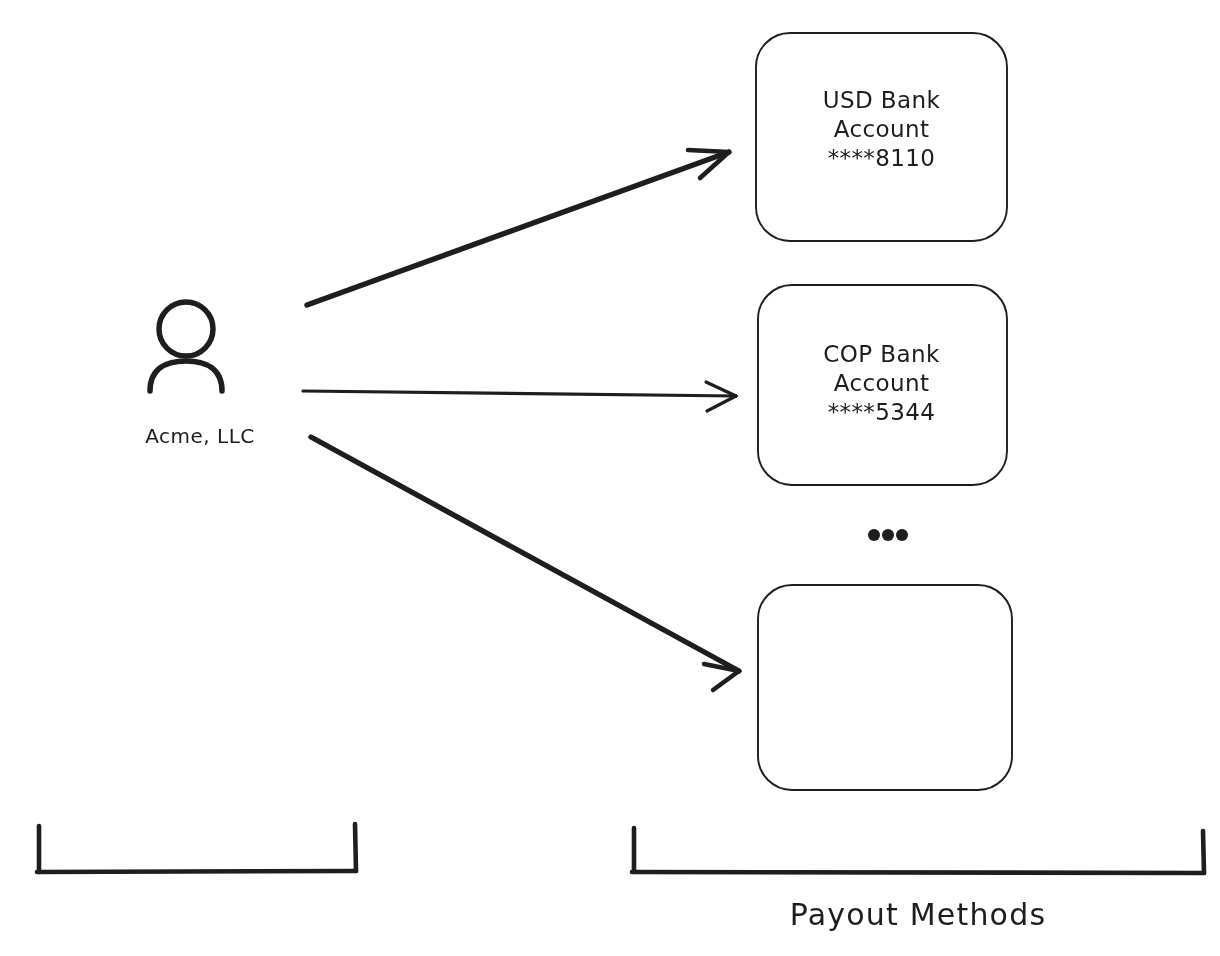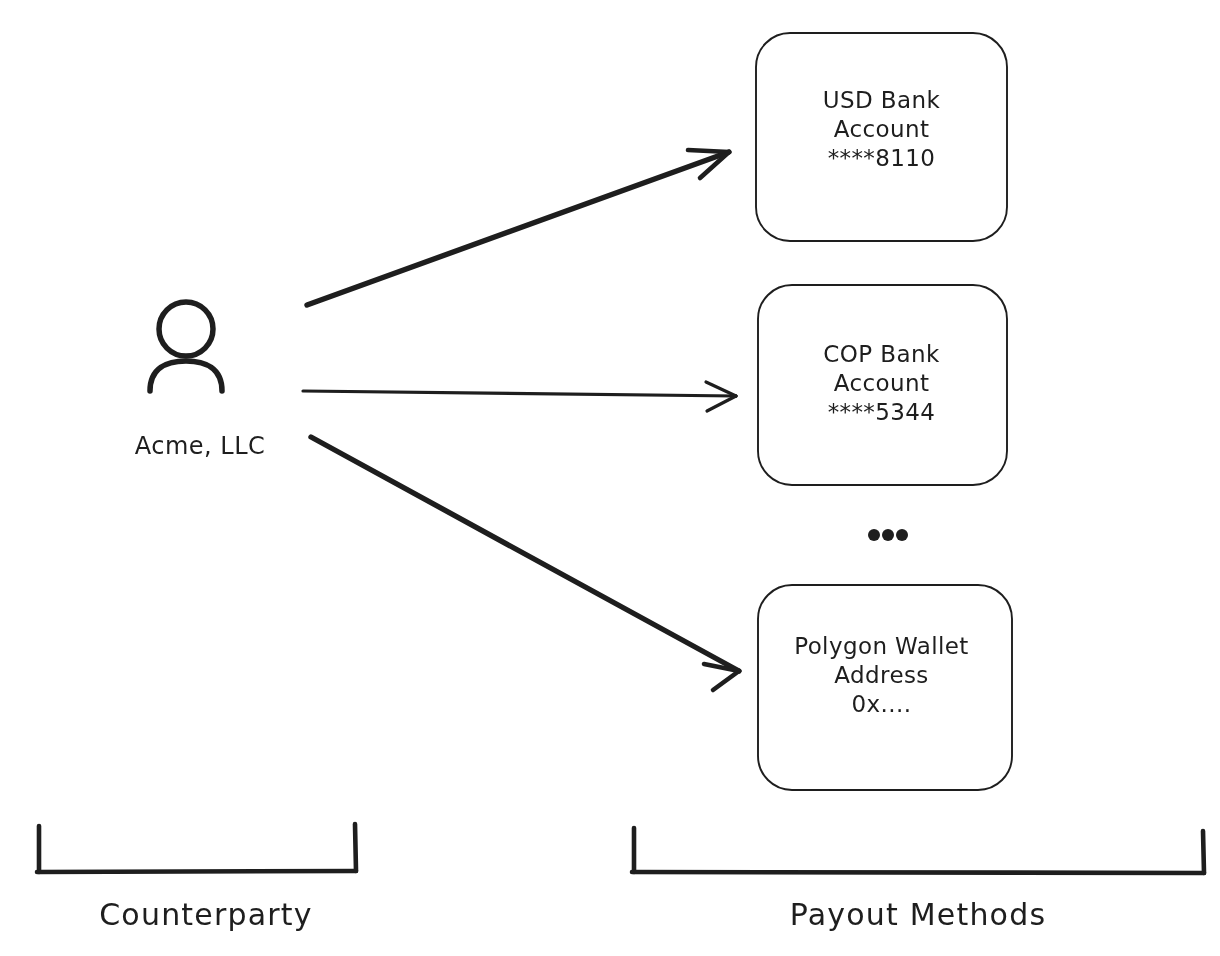--- a/index.html
+++ b/index.html
@@ -41,24 +41,23 @@
   #box3-text { left: 751px; top: 632px; }
   #box3-text { width: 261px; }
 
   .actor-label {
     position: absolute;
     left: 60px;
     top: 424px;
     width: 280px;
     text-align: center;
     color: #1e1e1e;
-    font-size: 24px;
+    font-size: 20px;
     letter-spacing: 0.5px;
     font-family: "DejaVu Sans", sans-serif;
-    margin-top: 8px;
   }
   .group-label {
     position: absolute;
     color: #1e1e1e;
     font-size: 30px;
     letter-spacing: 1.2px;
     text-align: center;
     font-family: "DejaVu Sans", sans-serif;
   }
   #counterparty-label { left: 16px; top: 897px; width: 380px; }
@@ -122,23 +121,19 @@
   </svg>
 
   <div class="node-text box-label" id="box1-text">USD Bank
 Account
 ****8110</div>
 
   <div class="node-text box-label" id="box2-text">COP Bank
 Account
 ****5344</div>
 
-  <div class="node-text" id="box3-text">Polygon Wallet
-Address
-0x....</div>
 
   <div class="actor-label">Acme, LLC</div>
 
-  <div class="group-label" id="counterparty-label">Counterparty</div>
 
   <div class="group-label" id="payout-label">Payout Methods</div>
 
 </div>
 
 </body></html>

